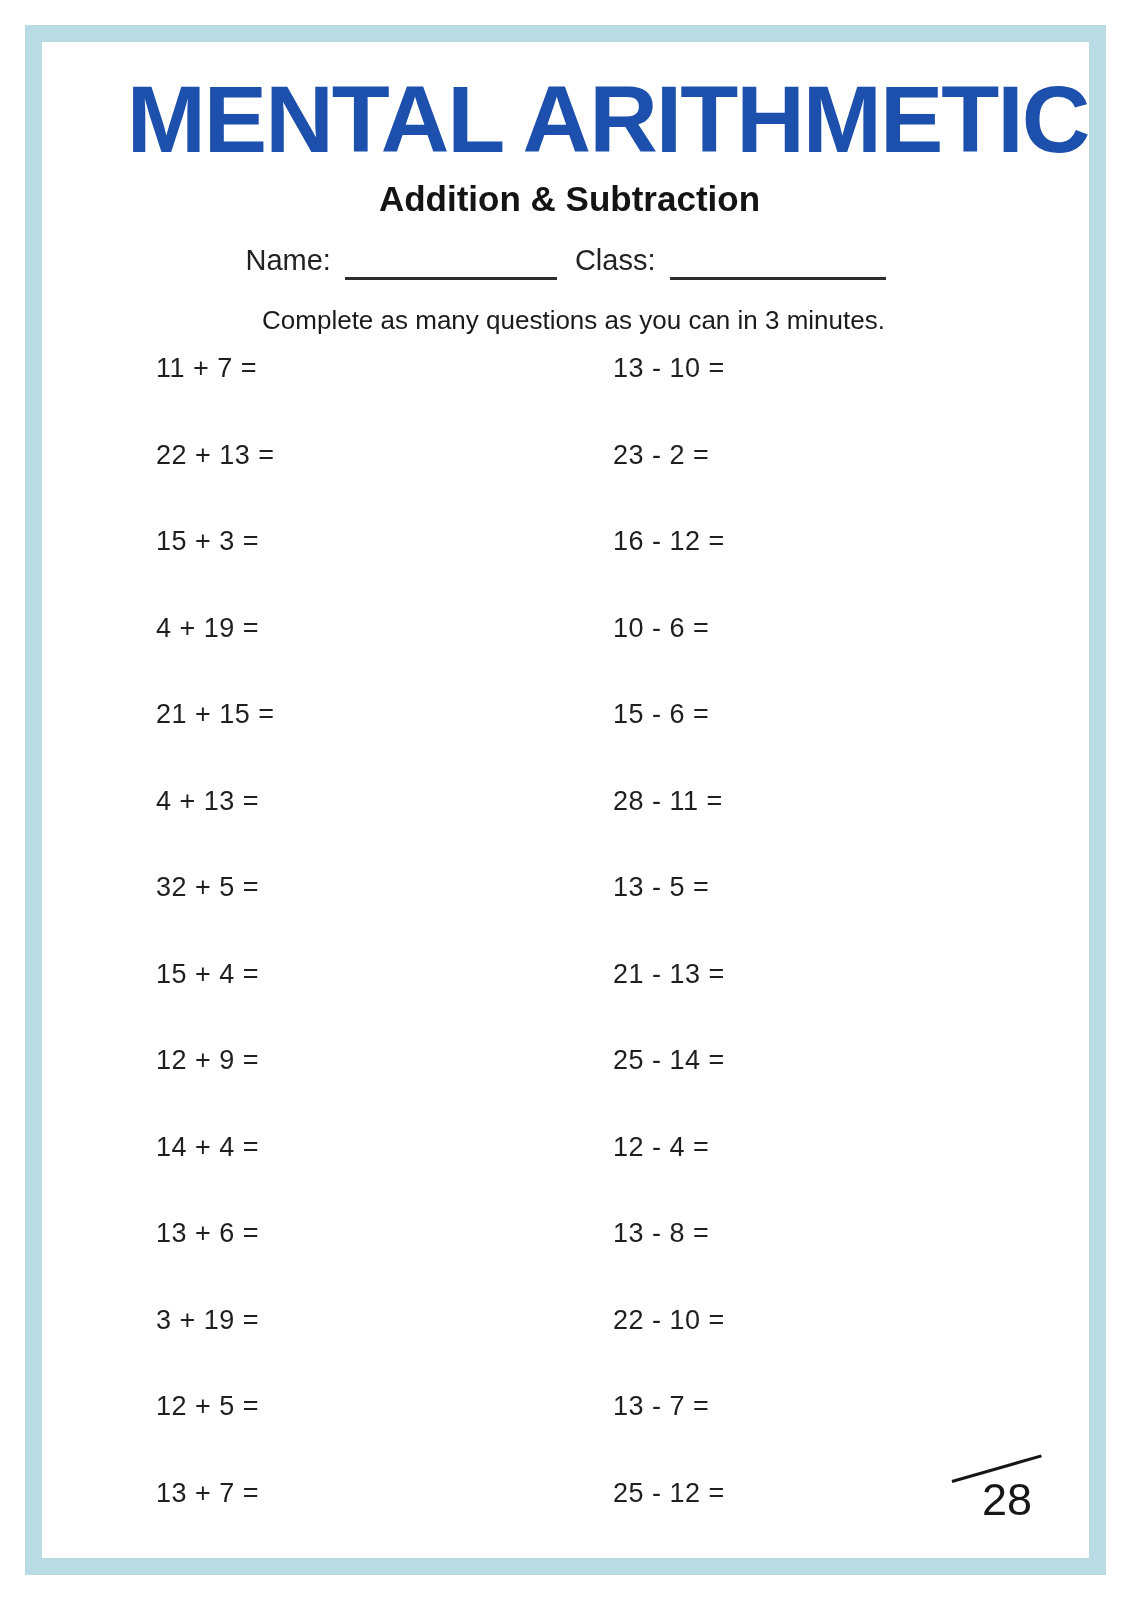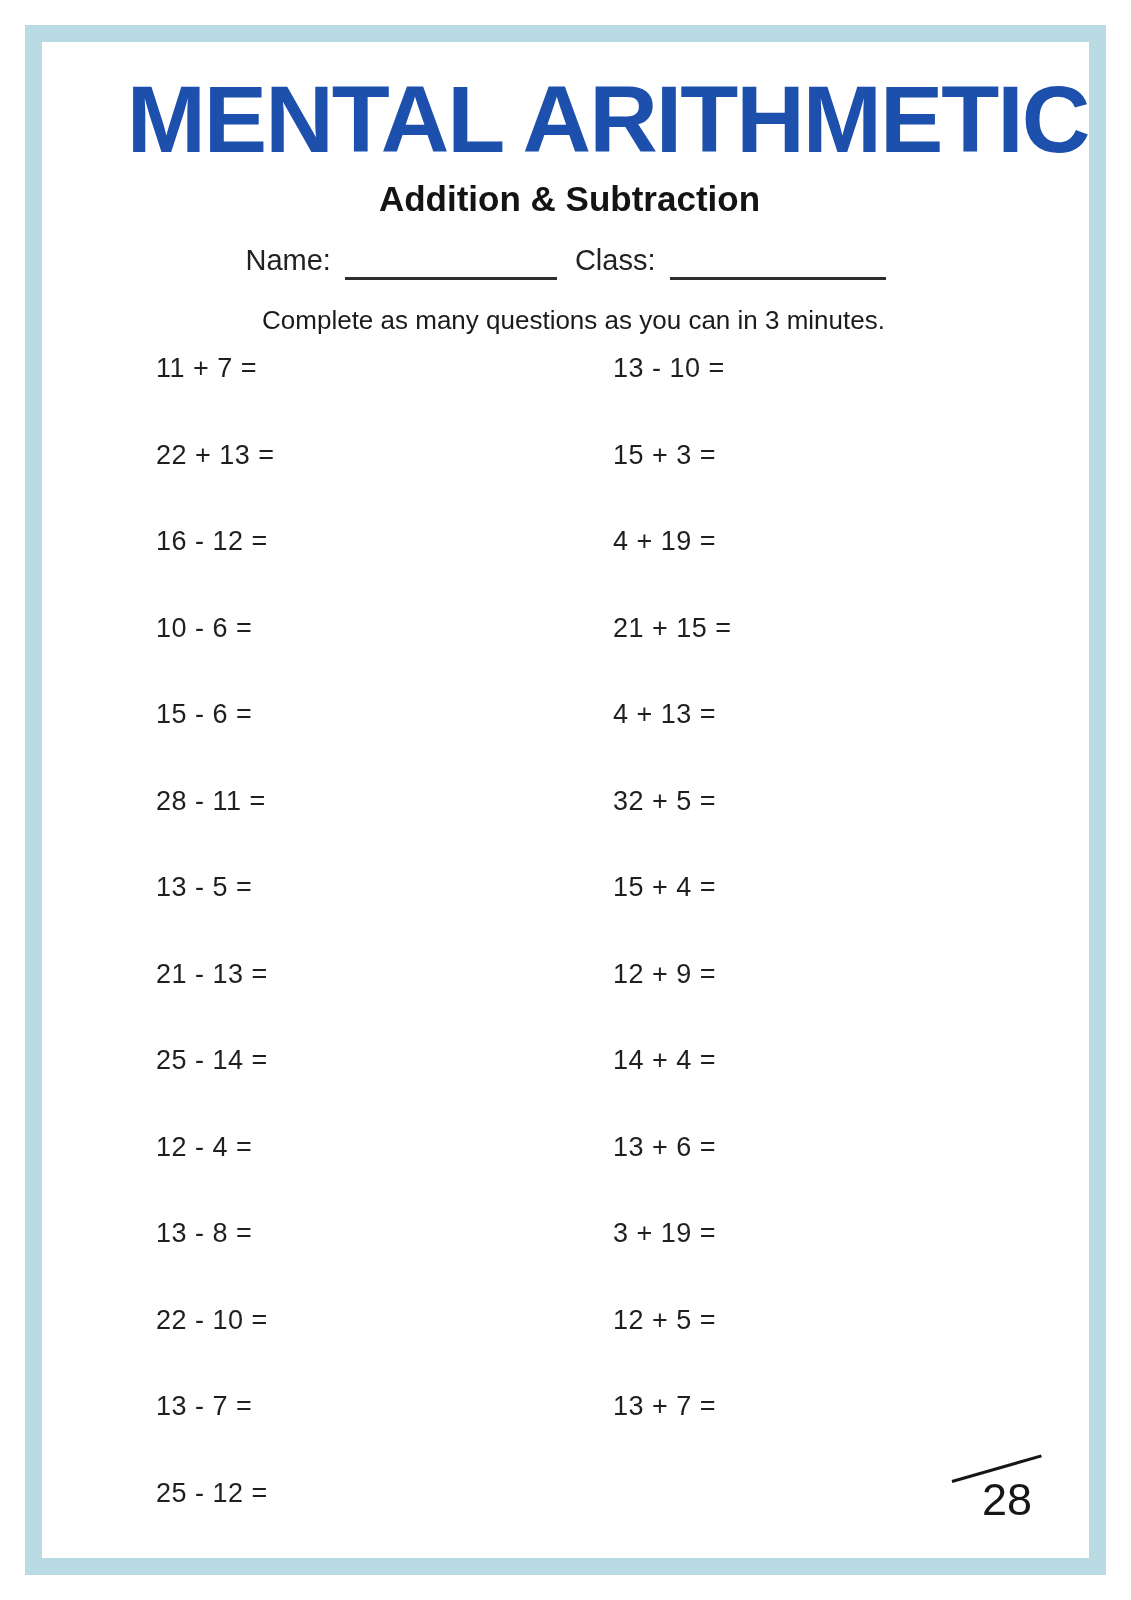--- a/index.html
+++ b/index.html
@@ -133,20 +133,21 @@
     <span class="lbl">Class:</span>
     <span class="blank blank-class"></span>
   </div>
 
   <p class="instruction">Complete as many questions as you can in 3 minutes.</p>
 
   <div class="problems">
     <div class="problem">11 + 7 =</div>
     <div class="problem">13 - 10 =</div>
     <div class="problem">22 + 13 =</div>
+    <div class="problem">23 - 2 =</div>
     <div class="problem">15 + 3 =</div>
     <div class="problem">16 - 12 =</div>
     <div class="problem">4 + 19 =</div>
     <div class="problem">10 - 6 =</div>
     <div class="problem">21 + 15 =</div>
     <div class="problem">15 - 6 =</div>
     <div class="problem">4 + 13 =</div>
     <div class="problem">28 - 11 =</div>
     <div class="problem">32 + 5 =</div>
     <div class="problem">13 - 5 =</div>

